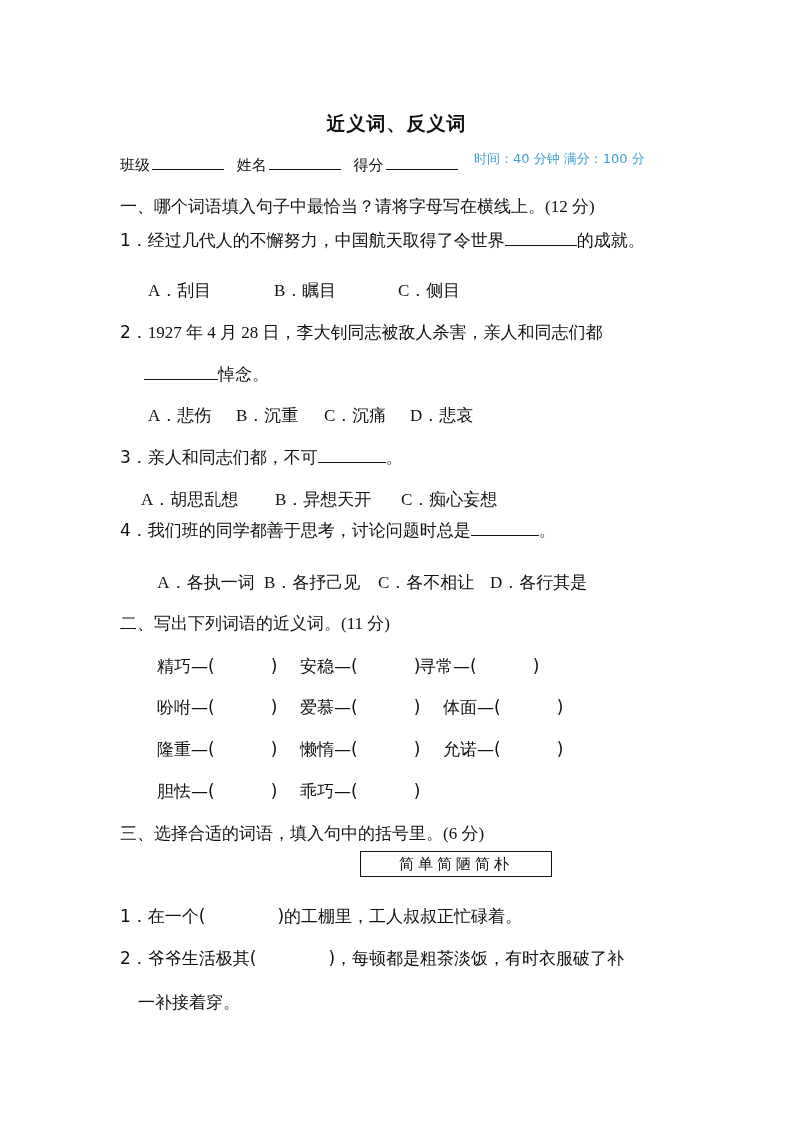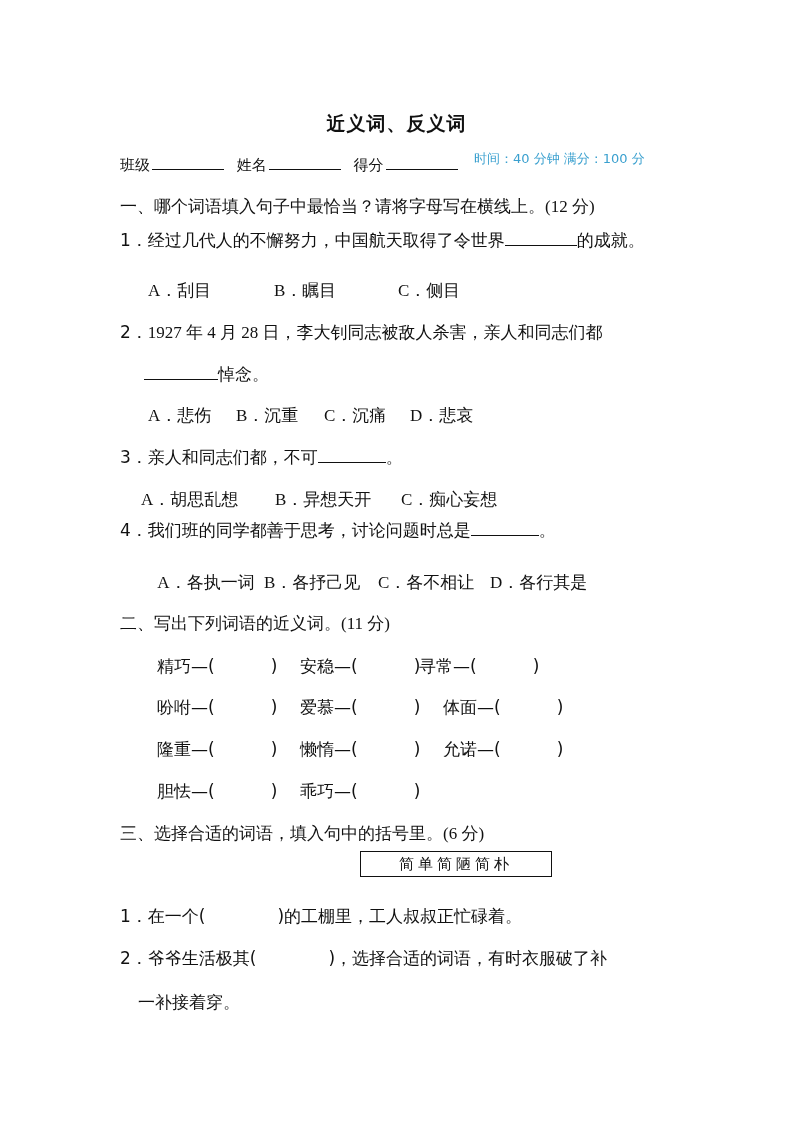--- a/index.html
+++ b/index.html
@@ -128,17 +128,17 @@
   <span>简单</span>
   <span>简陋</span>
   <span>简朴</span>
 </div>
 
 <div class="abs line" style="top:898px;">
   <span>1．</span><span>在一个(</span><span class="paren-gap" style="width:72px;"></span><span>)的工棚里，工人叔叔正忙碌着。</span>
 </div>
 
 <div class="abs line" style="top:940px;">
-  <span>2．</span><span>爷爷生活极其(</span><span class="paren-gap" style="width:72px;"></span><span>)，选择合适的词语，有时衣服破了补</span>
+  <span>2．</span><span>爷爷生活极其(</span><span class="paren-gap" style="width:72px;"></span><span>)，每顿都是粗茶淡饭，有时衣服破了补</span>
 </div>
 <div class="abs line" style="top:984px; left:138px;">
   <span>一补接着穿。</span>
 </div>
 
 </body></html>

